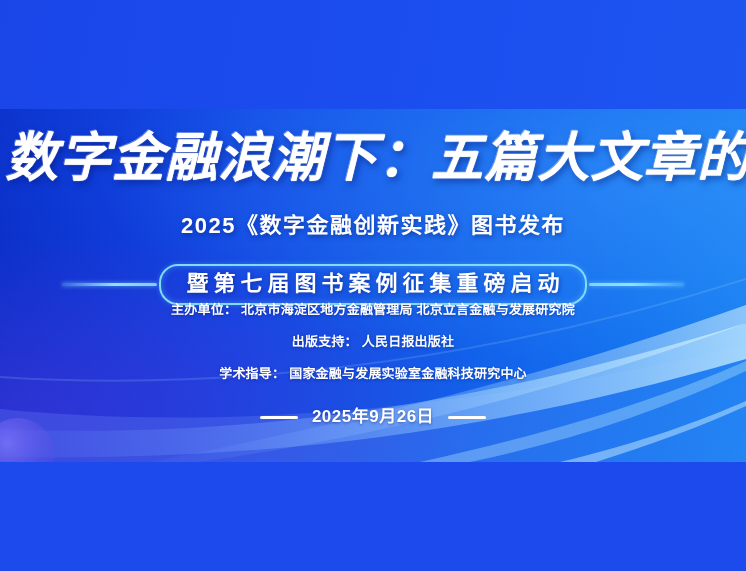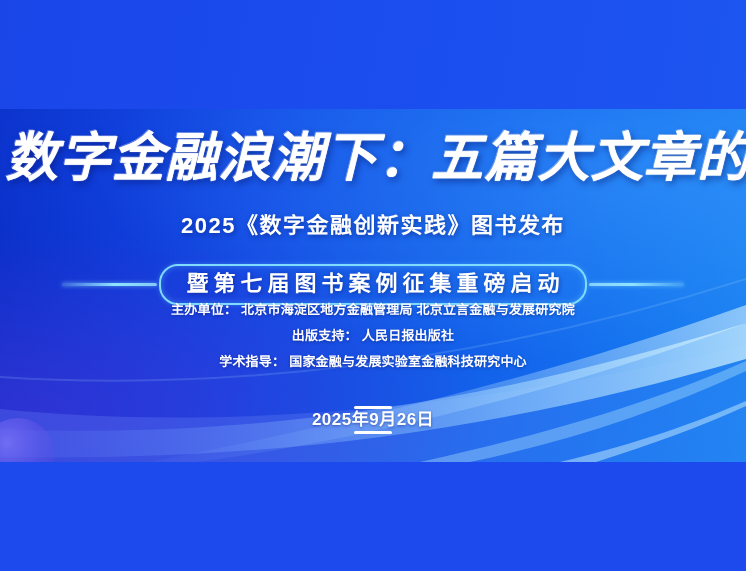--- a/index.html
+++ b/index.html
@@ -144,21 +144,21 @@
 
   
   .credits {
     position: absolute;
     top: 192px;
     left: 0;
     width: 746px;
     display: flex;
     flex-direction: column;
     align-items: center;
-    gap: 8px;
+    gap: 14px;
   }
   .credit-line {
     color: #ffffff;
     font-weight: 700;
     font-size: 13px;
     line-height: 18px;
     letter-spacing: 0.2px;
     white-space: nowrap;
     text-shadow: 0 1px 3px rgba(6,25,120,0.55);
   }
@@ -166,22 +166,21 @@
 
   
   .date-row {
     position: absolute;
     top: 297px;
     left: 0;
     width: 746px;
     display: flex;
     align-items: center;
     justify-content: center;
-    gap: 0px;
-    flex-direction: column;
+    gap: 12px;
   }
   .date-dash {
     width: 38px;
     height: 3px;
     background: #ffffff;
     border-radius: 2px;
   }
   .date-text {
     color: #ffffff;
     font-weight: 700;

